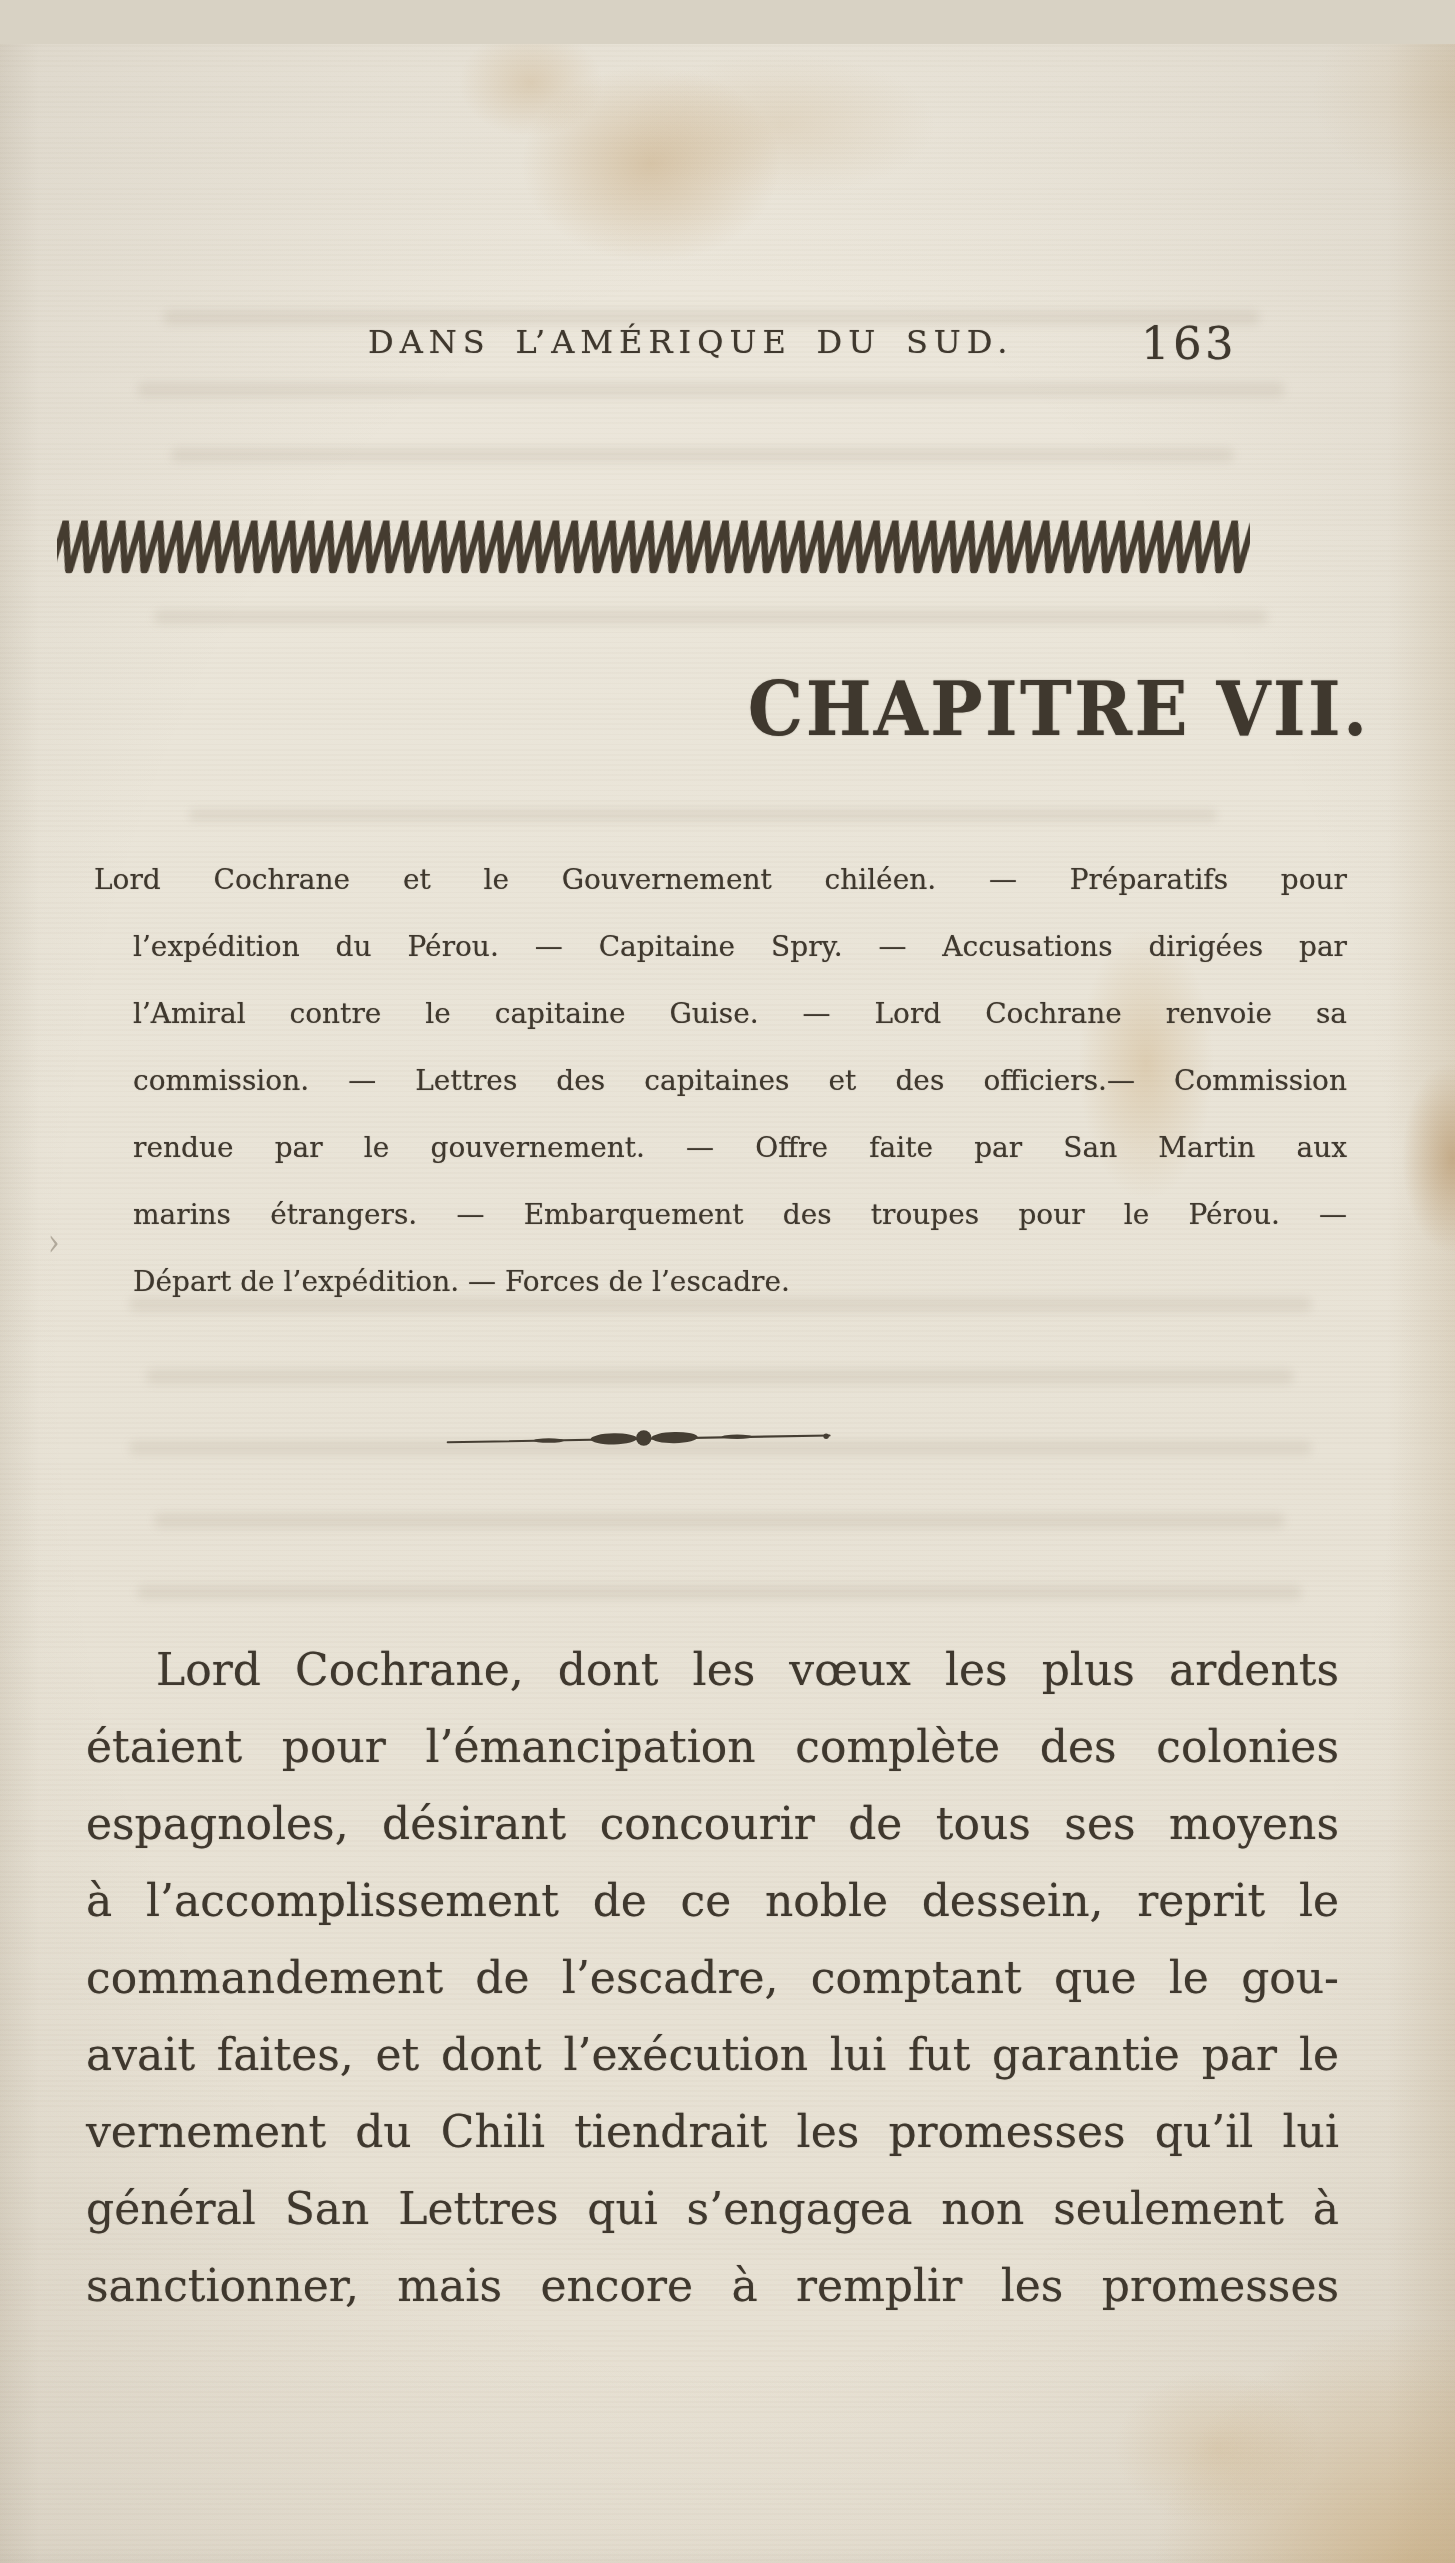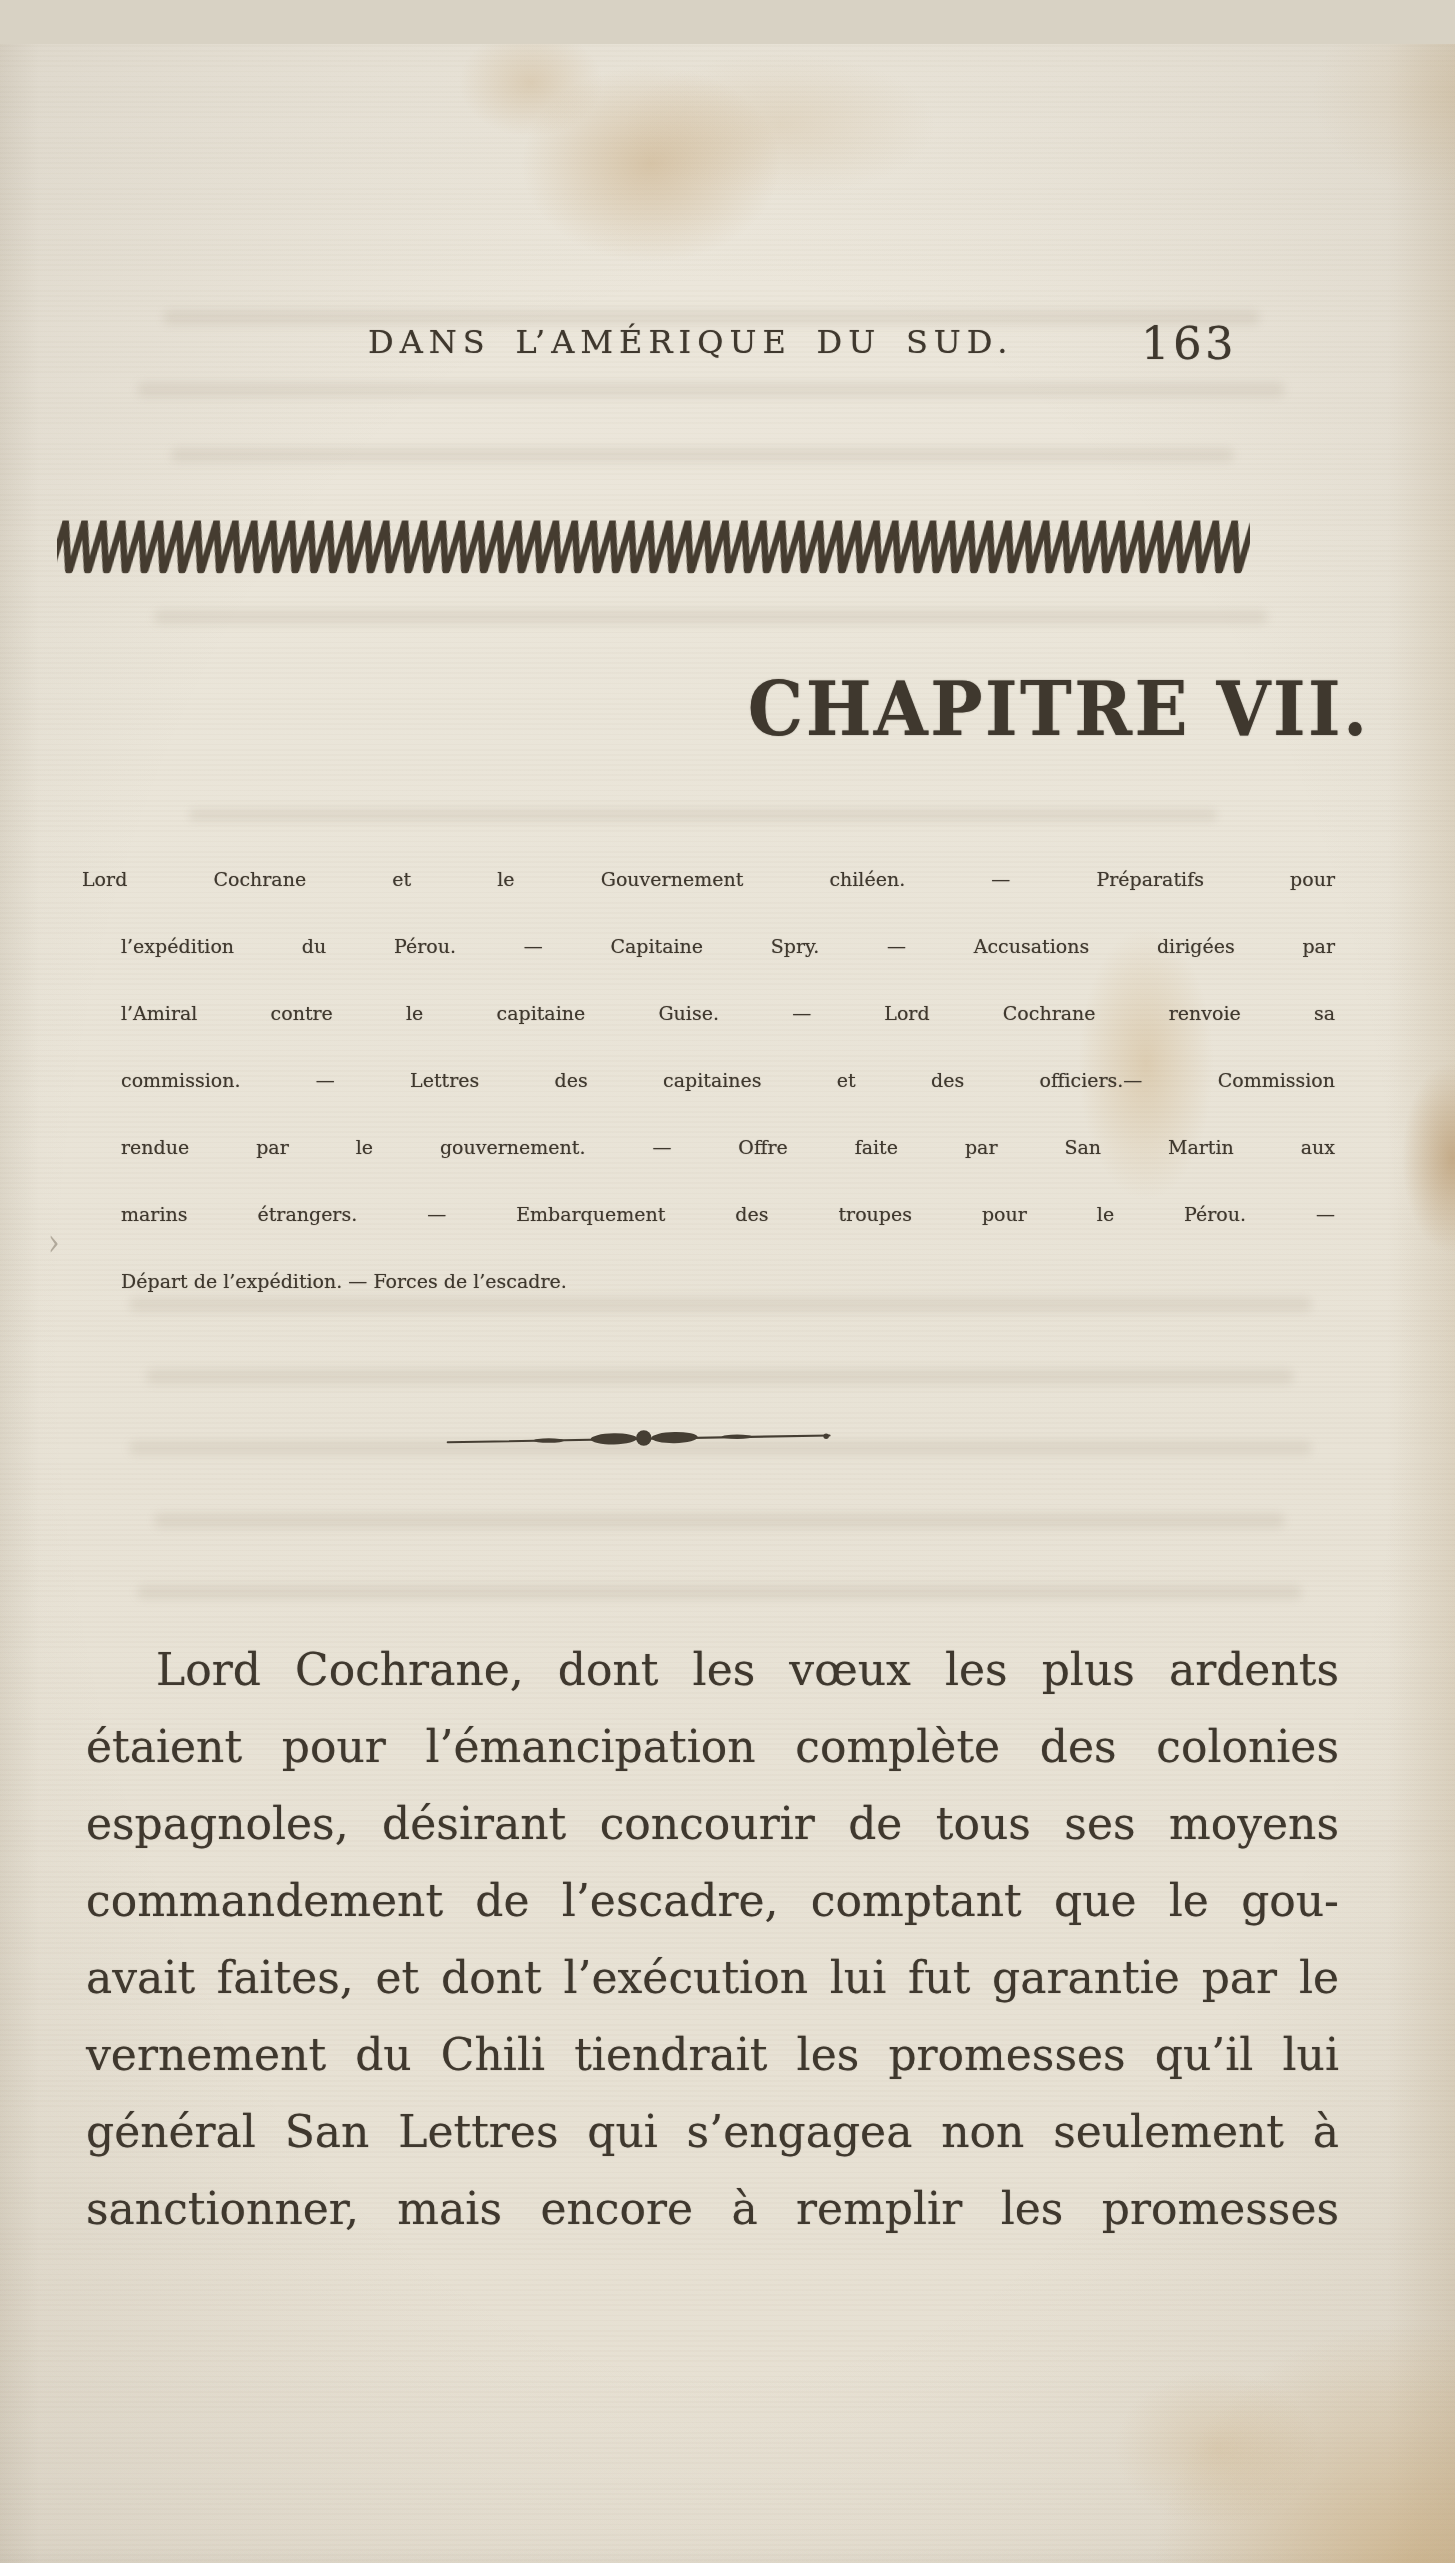--- a/index.html
+++ b/index.html
@@ -45,22 +45,22 @@
   .chapter-title-wrap{ position:absolute; top:622px; left:0; width:100%; text-align:right; }
   .chapter-title{
     display:inline-block; position:relative; left:-67px;
     font-size:74px; font-weight:bold; letter-spacing:2.6px;
     transform:scaleX(0.94);
     text-shadow:0 0 1.3px rgba(50,43,34,0.6);
     white-space:nowrap;
   }
 
   .summary{
-    position:absolute; top:802px; left:82px; width:1253px;
-    font-size:19px; line-height:67px;
+    position:absolute; top:802px; left:94px; width:1253px;
+    font-size:28px; line-height:67px;
   }
   .summary-line{ text-align:justify; text-align-last:justify; padding-left:39px; }
   .summary-line.first{ padding-left:0; }
   .summary-line.last{ text-align-last:left; }
 
   .ornament{ position:absolute; top:1381px; left:446px; }
 
   .bodytext{
     position:absolute; top:1587px; left:86px; width:1253px;
     font-size:44px; line-height:77px;
@@ -151,20 +151,21 @@
     <ellipse cx="267" cy="14.5" rx="27" ry="6.5" fill="#453e33" transform="rotate(-1 267 14.5)"></ellipse>
     <ellipse cx="120" cy="18" rx="18" ry="2.6" fill="#453e33"></ellipse>
     <ellipse cx="340" cy="13.5" rx="18" ry="2.6" fill="#453e33"></ellipse>
     <circle cx="444" cy="13" r="3.2" fill="#453e33"></circle>
   </svg>
 
   <section class="bodytext ink">
     <div class="body-line first">Lord Cochrane, dont les vœux les plus ardents</div>
     <div class="body-line">étaient pour l’émancipation complète des colonies</div>
     <div class="body-line">espagnoles, désirant concourir de tous ses moyens</div>
+    <div class="body-line">à l’accomplissement de ce noble dessein, reprit le</div>
     <div class="body-line">commandement de l’escadre, comptant que le gou-</div>
     <div class="body-line">avait faites, et dont l’exécution lui fut garantie par le</div>
     <div class="body-line">vernement du Chili tiendrait les promesses qu’il lui</div>
     <div class="body-line">général San Lettres qui s’engagea non seulement à</div>
     <div class="body-line">sanctionner, mais encore à remplir les promesses</div>
   </section>
 
   <div class="bottom-smudge"></div>
   <div class="bottom-smudge2"></div>
 

